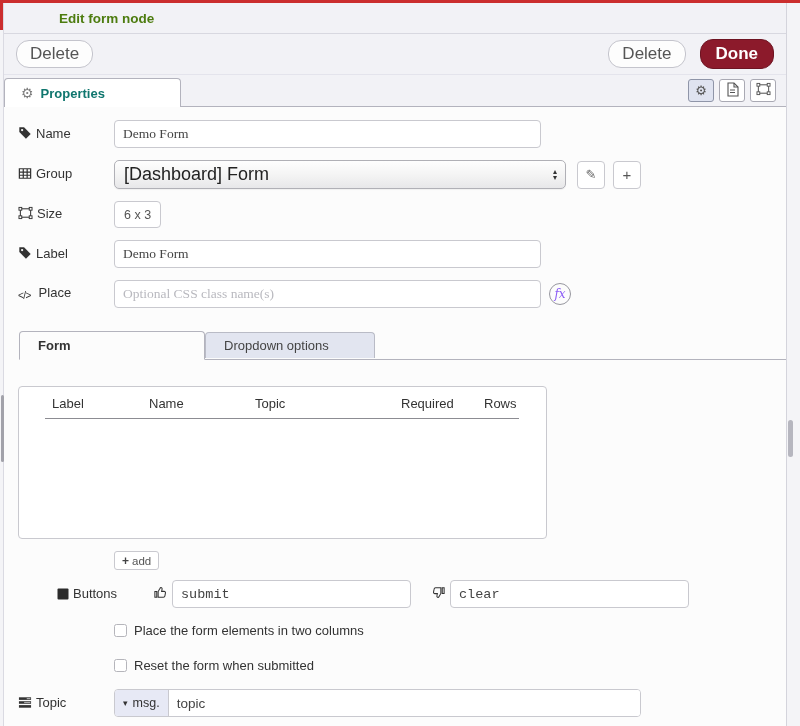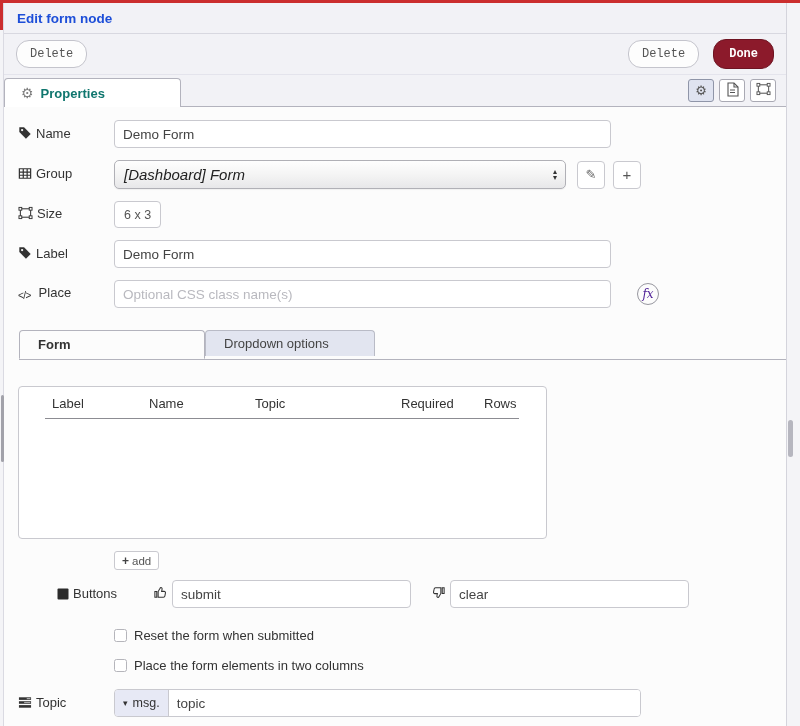--- a/index.html
+++ b/index.html
@@ -17,31 +17,31 @@
 
   .tray{
     position:absolute;left:3px;top:3px;width:784px;height:723px;
     background:#fcfcfc;border-left:1px solid #dadae2;border-right:1px solid #d4d4dc;
     box-sizing:border-box;display:flex;flex-direction:column;
   }
   .tray-header{
     height:30px;flex:0 0 30px;background:#f2f2f6;border-bottom:1px solid #d8d8e0;
     display:flex;align-items:center;padding-left:13px;
   }
-  .tray-header .title{font-weight:bold;font-size:13.5px;color:#1d4ed8;}
+  .tray-header .title{font-weight:bold;font-size:13.5px;color:#4d7c0f;margin-left:42px;}
 
   .tray-toolbar{
     height:41px;flex:0 0 41px;background:#f2f2f6;border-bottom:1px solid #e4e4ec;
     display:flex;align-items:center;padding:0 12px;box-sizing:border-box;
   }
   .btn{
     display:inline-flex;align-items:center;justify-content:center;
     height:28px;padding:0 13px;background:#fdfdfd;border:1px solid #c4c4cc;
-    border-radius:13px;font-size:12px;color:#555;cursor:pointer;box-sizing:border-box;
-    font-family:Liberation Mono, monospace;
+    border-radius:13px;font-size:17px;color:#555;cursor:pointer;box-sizing:border-box;
+    font-family:Liberation Sans, sans-serif;
   }
   .btn-done{
     background:#8C1A2B;border-color:#6e1422;color:#fff;font-weight:600;
     height:30px;padding:0 15px;margin-left:14px;
   }
   .spacer{flex:1;}
 
   .tab-row{
     height:31px;flex:0 0 31px;background:#f2f2f6;border-bottom:1px solid #b3b3bd;
     position:relative;
@@ -67,56 +67,56 @@
   .form-row{display:flex;align-items:center;margin-bottom:12px;}
   .row-label{width:96px;flex:0 0 96px;color:#333;line-height:17px;}
   .row-label .icn{vertical-align:-2px;margin-right:4px;}
   .icn{display:inline-block;}
 
   .text-input{
     height:28px;box-sizing:border-box;border:1px solid #c9c9cf;border-radius:4px;
     padding:0 8px;font-size:13.5px;color:#444;background:#fff;font-family:inherit;outline:none;
   }
   .text-input::placeholder{color:#b9b9bf;}
-  .w-full{width:497px;}
+  .w-full{width:427px;font-family:Liberation Serif, serif;}
 
   .select-box{
     width:452px;height:29px;box-sizing:border-box;border:1px solid #b0b0b6;border-radius:5px;
     background:linear-gradient(#fefefe, #f3f3f3 55%, #e7e7e9);
     display:flex;align-items:center;padding:0 8px 0 9px;cursor:pointer;
     box-shadow:0 1px 1px rgba(0,0,0,0.05);
   }
-  .select-box .sel-text{flex:1;font-size:15px;color:#222;font-style:italic;}
+  .select-box .sel-text{flex:1;font-size:18px;color:#222;}
   .spinner{display:flex;flex-direction:column;align-items:center;line-height:5px;}
   .spinner span{font-size:8px;color:#333;display:block;height:6px;}
 
   .sq-btn{
     width:28px;height:28px;box-sizing:border-box;border:1px solid #c9c9cf;border-radius:4px;
     background:#fff;display:inline-flex;align-items:center;justify-content:center;cursor:pointer;
     color:#555;font-size:14px;padding:0;
   }
   .pencil-glyph{font-size:13px;color:#666;}
   .plus-glyph{font-size:15px;color:#555;}
 
   .size-btn{
     height:27px;box-sizing:border-box;border:1px solid #c9c9cf;border-radius:4px;background:#fff;
     padding:0 9px;font-size:12.5px;color:#555;display:inline-flex;align-items:center;cursor:pointer;
     font-family:inherit;
   }
 
   .fx-badge{
     width:22px;height:22px;box-sizing:border-box;border:1px solid #97979f;border-radius:50%;
-    margin-left:26px;display:inline-flex;align-items:center;justify-content:center;
-    font-family:"DejaVu Serif","Liberation Serif",serif;font-style:italic;font-size:12px;color:#4c1d95;
+    margin-left:8px;display:inline-flex;align-items:center;justify-content:center;
+    font-family:"DejaVu Serif","Liberation Serif",serif;font-style:italic;font-size:12px;color:#8b5cf6;
     background:#fcfcfc;cursor:pointer;
   }
 
   .inner-tabs{
     margin:22px 0 0 1px;height:29px;border-bottom:1px solid #b3b3bd;
-    display:flex;align-items:flex-start;position:relative;
+    display:flex;align-items:center;position:relative;
   }
   .itab{
     box-sizing:border-box;border-radius:4px 4px 0 0;display:flex;align-items:center;
     padding-left:18px;cursor:pointer;
   }
   .itab-active{
     height:29px;width:186px;background:#fcfcfc;border:1px solid #b3b3bd;border-bottom:1px solid #fcfcfc;
     font-weight:bold;color:#333;margin-bottom:-1px;
   }
   .itab-inactive{
@@ -139,21 +139,21 @@
   .add-btn{
     display:inline-flex;align-items:center;gap:3px;height:19px;box-sizing:border-box;
     border:1px solid #c9c9cf;border-radius:3px;background:#fff;padding:0 7px;
     font-size:11.5px;color:#555;cursor:pointer;font-family:inherit;
   }
   .add-plus{font-size:12px;font-weight:bold;color:#444;}
 
   .buttons-row{margin-top:10px;padding-left:39px;}
   .thumb-icn{margin:0 4px 0 0;}
   .thumb-down-wrap{margin-left:20px;margin-right:4px;}
-  .w-btn{width:239px;}
+  .w-btn{width:239px;font-family:Liberation Mono, monospace;}
 
   .check-row{display:flex;align-items:center;margin:15px 0 0 96px;cursor:pointer;}
   .check-row.second{margin-top:20px;}
   .checkbox{
     width:13px;height:13px;box-sizing:border-box;border:1px solid #b5b5bb;border-radius:2.5px;
     background:#fff;margin-right:7px;flex:0 0 13px;
   }
   .check-label{color:#333;}
 
   .topic-row{margin-top:16px;}
@@ -306,28 +306,28 @@
           </svg></span>
       <input class="text-input w-btn" type="text" value="submit" style="">
       <span class="icn thumb-down-wrap"><svg width="15" height="15" viewBox="0 0 16 16">
             <g transform="rotate(180 8 8)">
               <path d="M2 7h2v6H2z M5.5 13h5.6c.8 0 1.5-.6 1.6-1.4l.6-3.1c.2-.9-.5-1.7-1.4-1.7H9.2l.5-2.5C9.9 3.5 9.3 2.8 8.5 2.8c-.4 0-.8.2-1 .6L5.5 7z" fill="none" stroke="#333" stroke-width="1.1"></path>
             </g>
           </svg></span>
       <input class="text-input w-btn" type="text" value="clear" style="">
     </div>
 
+    <div class="check-row">
+      <span class="checkbox"></span>
+      <span class="check-label">Place the form elements in two columns</span>
+    </div>
+
     <div class="check-row second">
       <span class="checkbox"></span>
       <span class="check-label">Reset the form when submitted</span>
-    </div>
-
-    <div class="check-row">
-      <span class="checkbox"></span>
-      <span class="check-label">Place the form elements in two columns</span>
     </div>
 
     <div class="form-row topic-row">
       <label class="row-label"><span class="icn"><svg width="14" height="13" viewBox="0 0 16 15">
               <rect x="1" y="1.5" width="14" height="3" fill="#333"></rect>
               <rect x="10" y="2.3" width="4.2" height="1.4" fill="#aaa"></rect>
               <rect x="1" y="6" width="14" height="3" fill="#333"></rect>
               <rect x="7" y="6.8" width="7.2" height="1.4" fill="#aaa"></rect>
               <rect x="1" y="10.5" width="14" height="3" fill="#333"></rect>
             </svg></span><span>Topic</span></label>

